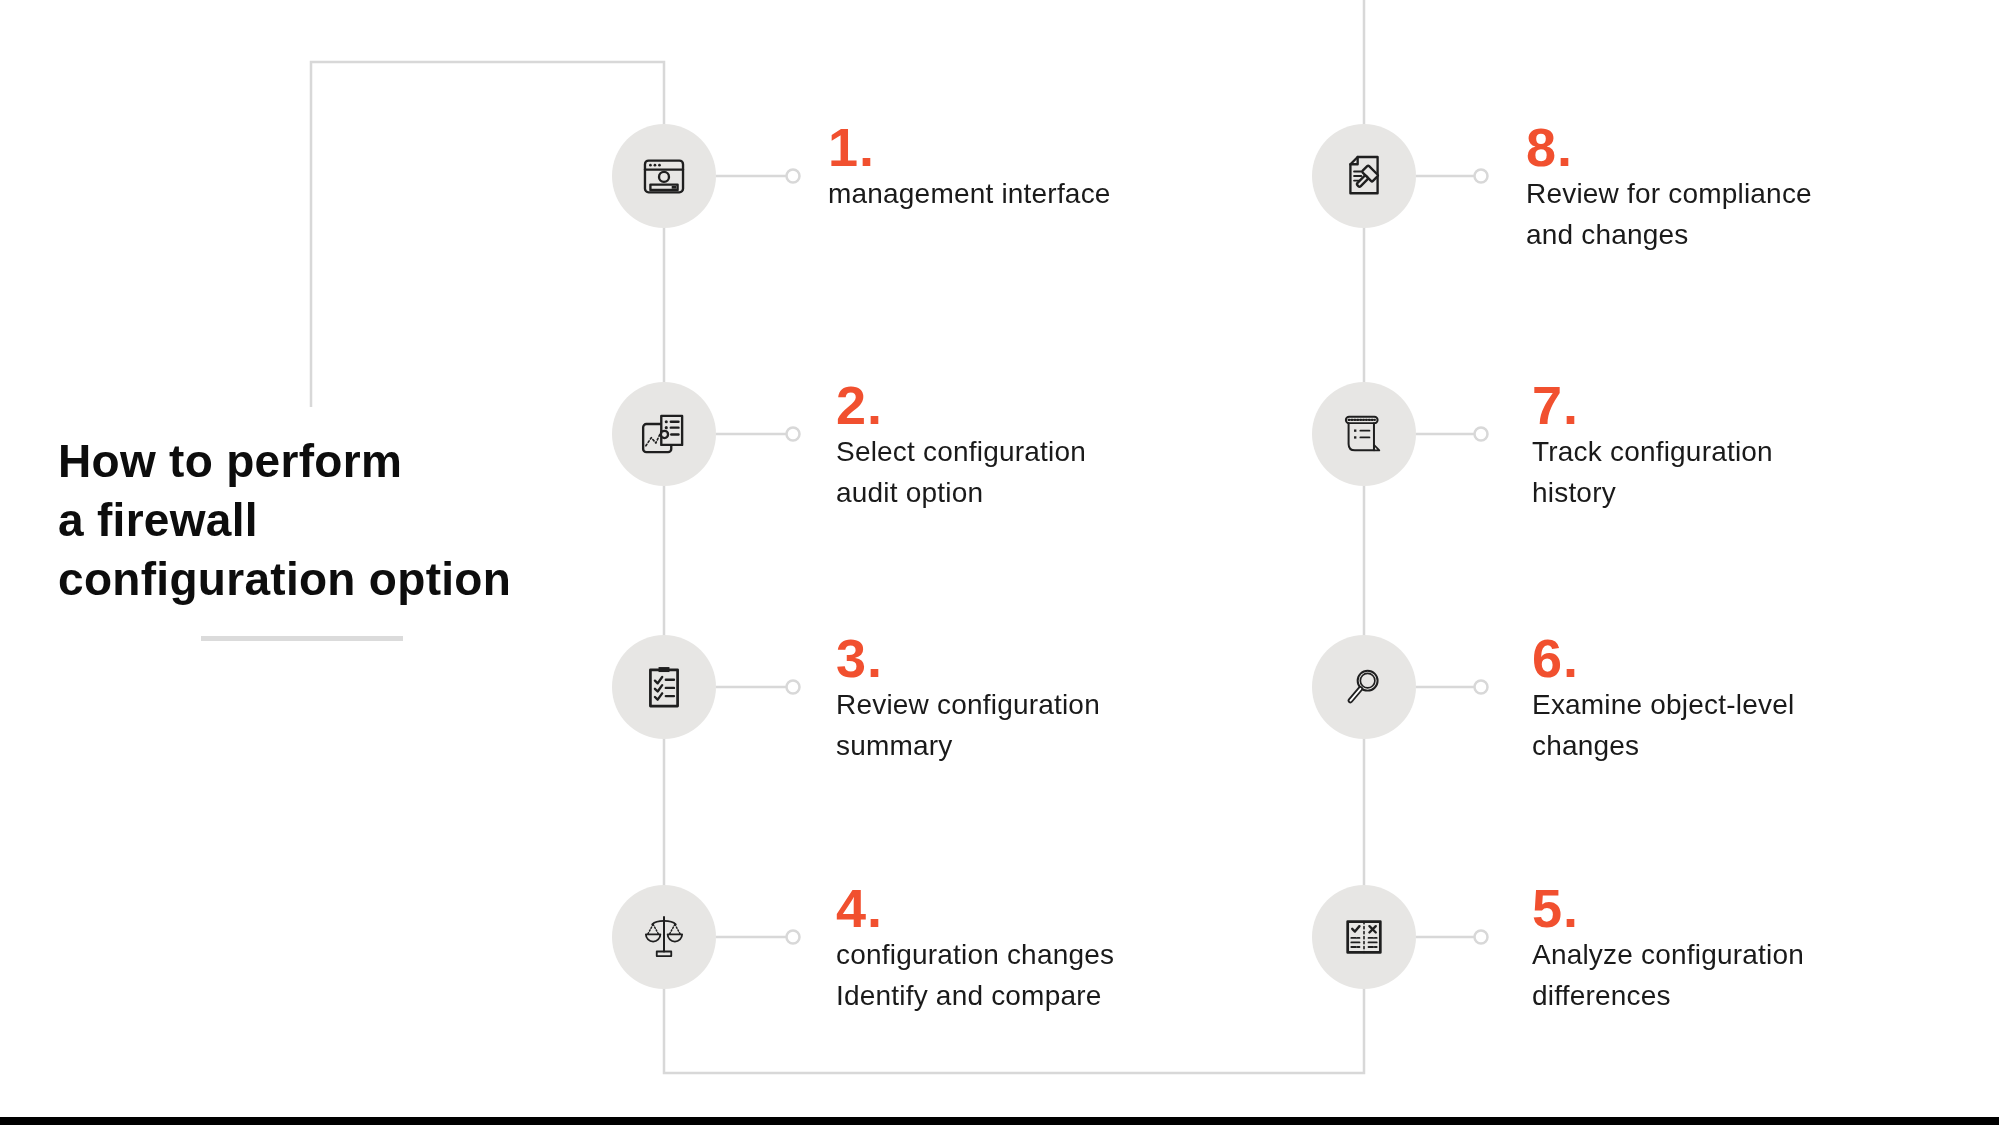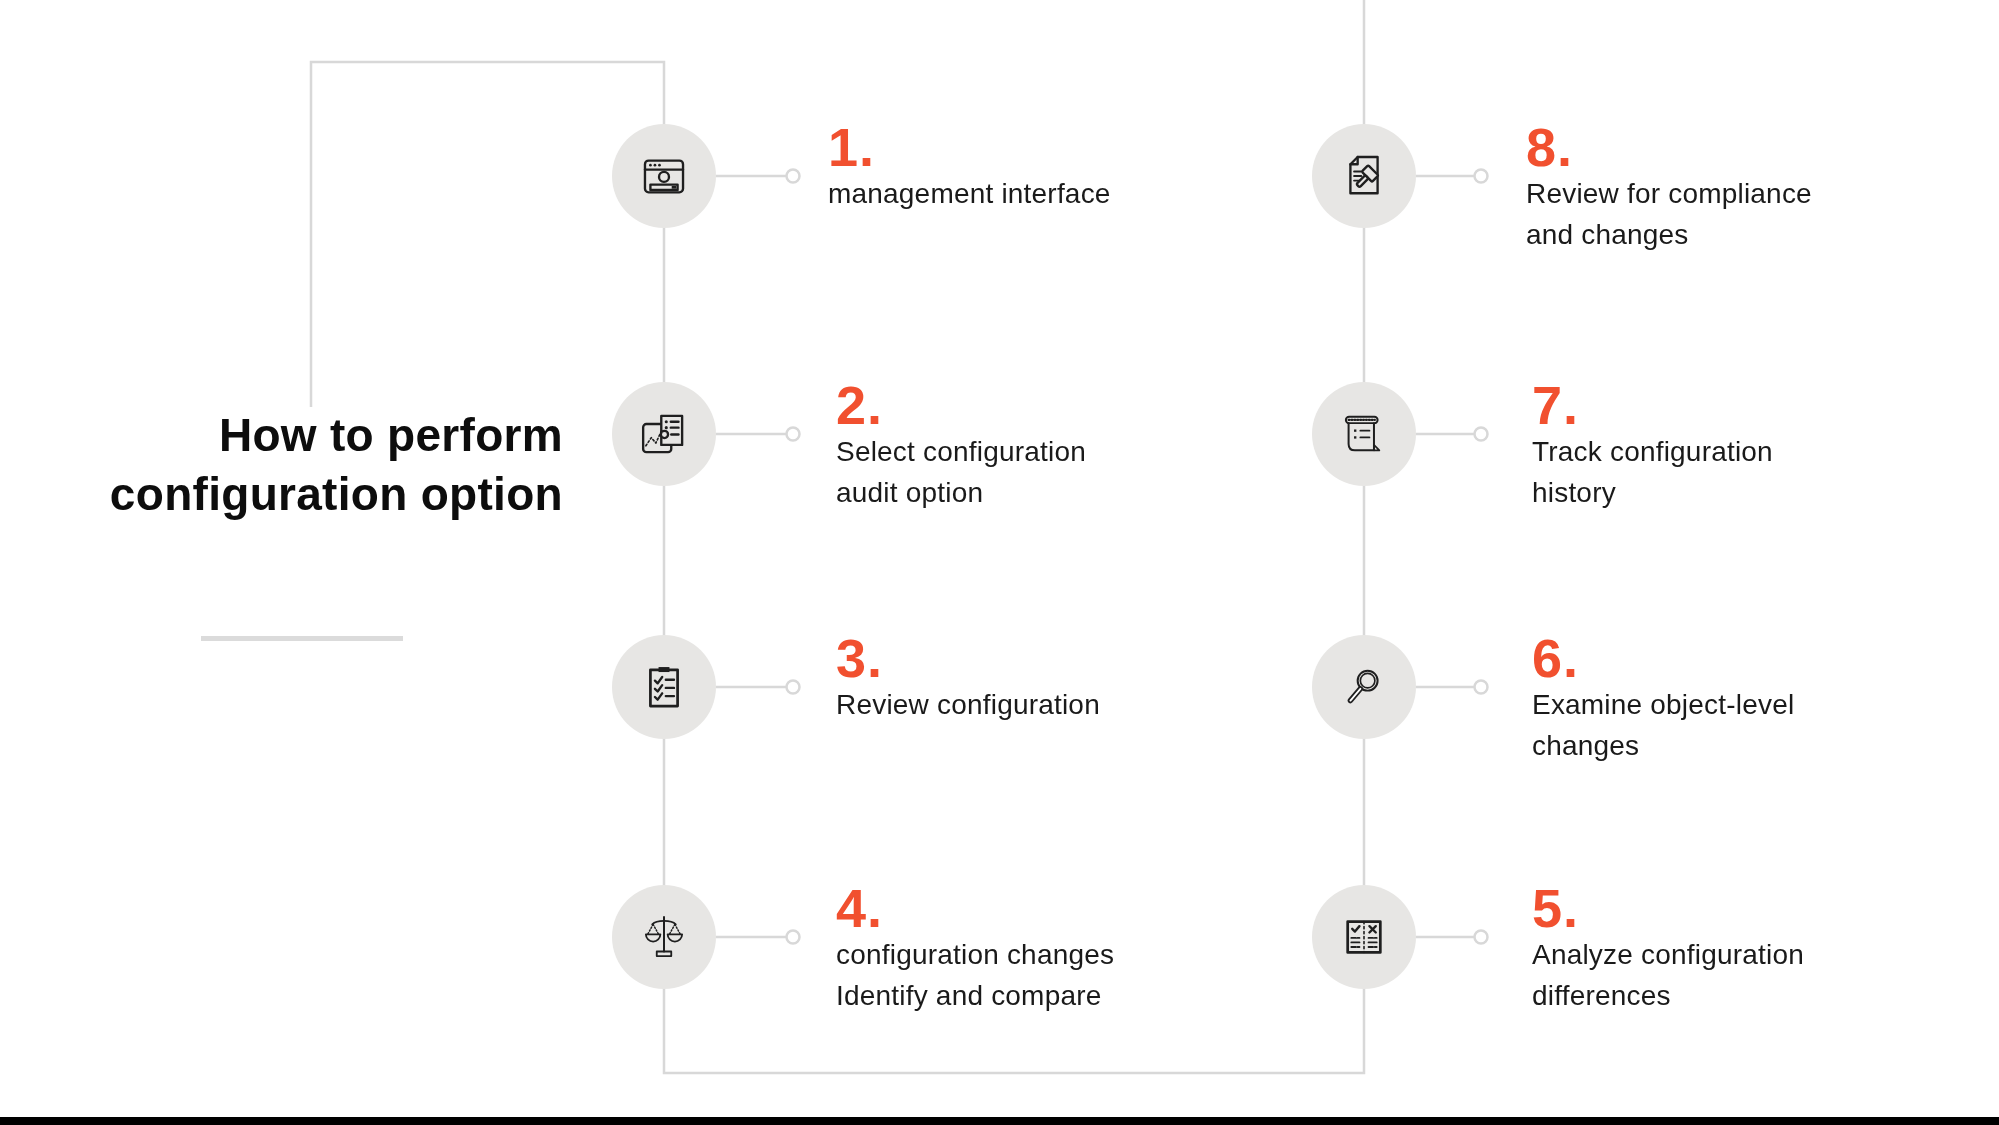--- a/index.html
+++ b/index.html
@@ -25,21 +25,21 @@
   .step{position:absolute;width:470px;}
   .step .num{
     font-size:54px;font-weight:bold;color:var(--accent);
     line-height:52px;letter-spacing:1px;
   }
   .step .line{
     font-size:28px;color:var(--text);line-height:41px;letter-spacing:0.2px;
   }
   .step .line:first-of-type{margin-top:9px;}
   #title-block{
-    position:absolute;left:58px;top:406px;width:505px;text-align:right;
+    position:absolute;left:58px;top:432px;width:505px;text-align:left;
     font-size:46px;font-weight:bold;color:var(--title);line-height:59px;letter-spacing:0.3px;
   }
   #title-underline{
     position:absolute;left:201px;top:636px;width:202px;height:5px;background:#DBDBDB;
   }
   #bottom-bar{
     position:absolute;left:0;top:1117px;width:100%;height:8px;background:var(--bar);
   }
 </style>
 </head>
@@ -65,20 +65,21 @@
     <circle cx="793" cy="687" r="6.5" fill="#ffffff" stroke="var(--connector)" stroke-width="2.5"></circle>
     <circle cx="793" cy="937" r="6.5" fill="#ffffff" stroke="var(--connector)" stroke-width="2.5"></circle>
     <circle cx="1481" cy="176" r="6.5" fill="#ffffff" stroke="var(--connector)" stroke-width="2.5"></circle>
     <circle cx="1481" cy="434" r="6.5" fill="#ffffff" stroke="var(--connector)" stroke-width="2.5"></circle>
     <circle cx="1481" cy="687" r="6.5" fill="#ffffff" stroke="var(--connector)" stroke-width="2.5"></circle>
     <circle cx="1481" cy="937" r="6.5" fill="#ffffff" stroke="var(--connector)" stroke-width="2.5"></circle>
   </svg>
 
   <div id="title-block">
     <div>How to perform</div>
+    <div>a firewall</div>
     <div>configuration option</div>
   </div>
   <div id="title-underline"></div>
 
   <div class="node" style="left:612px;top:124px;">
     <svg width="58" height="58" viewBox="0 0 64 64">
       <rect x="11" y="15" width="42" height="35" rx="4"></rect>
       <line x1="11" y1="25" x2="53" y2="25"></line>
       <circle cx="17" cy="20" r="1.5" fill="var(--icon)" stroke="none"></circle>
       <circle cx="22" cy="20" r="1.5" fill="var(--icon)" stroke="none"></circle>
@@ -187,20 +188,21 @@
     <div class="line">management interface</div>
   </div>
   <div class="step" style="left:836px;top:379px;">
     <div class="num">2.</div>
     <div class="line">Select configuration</div>
     <div class="line">audit option</div>
   </div>
   <div class="step" style="left:836px;top:632px;">
     <div class="num">3.</div>
     <div class="line">Review configuration</div>
+    <div class="line">summary</div>
   </div>
   <div class="step" style="left:836px;top:882px;">
     <div class="num">4.</div>
     <div class="line">configuration changes</div>
     <div class="line">Identify and compare</div>
   </div>
 
   <div class="step" style="left:1526px;top:121px;">
     <div class="num">8.</div>
     <div class="line">Review for compliance</div>

